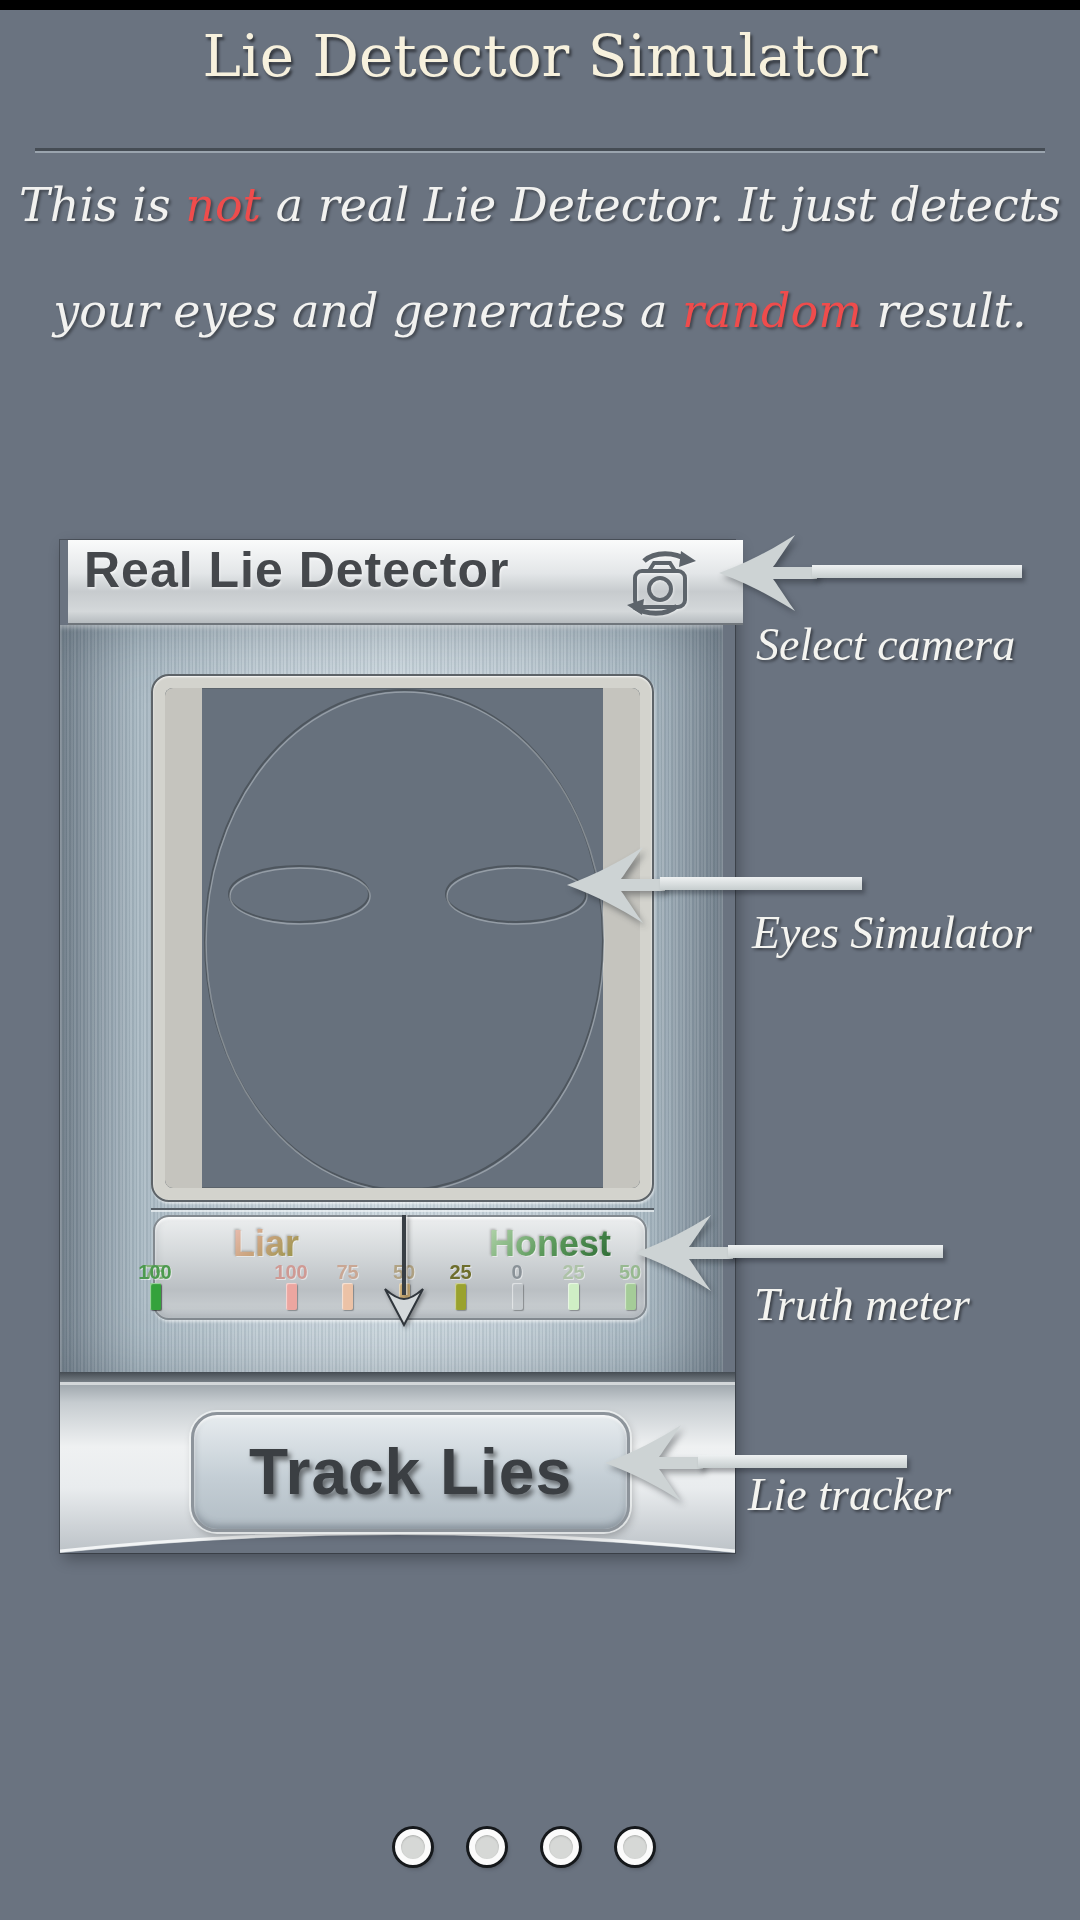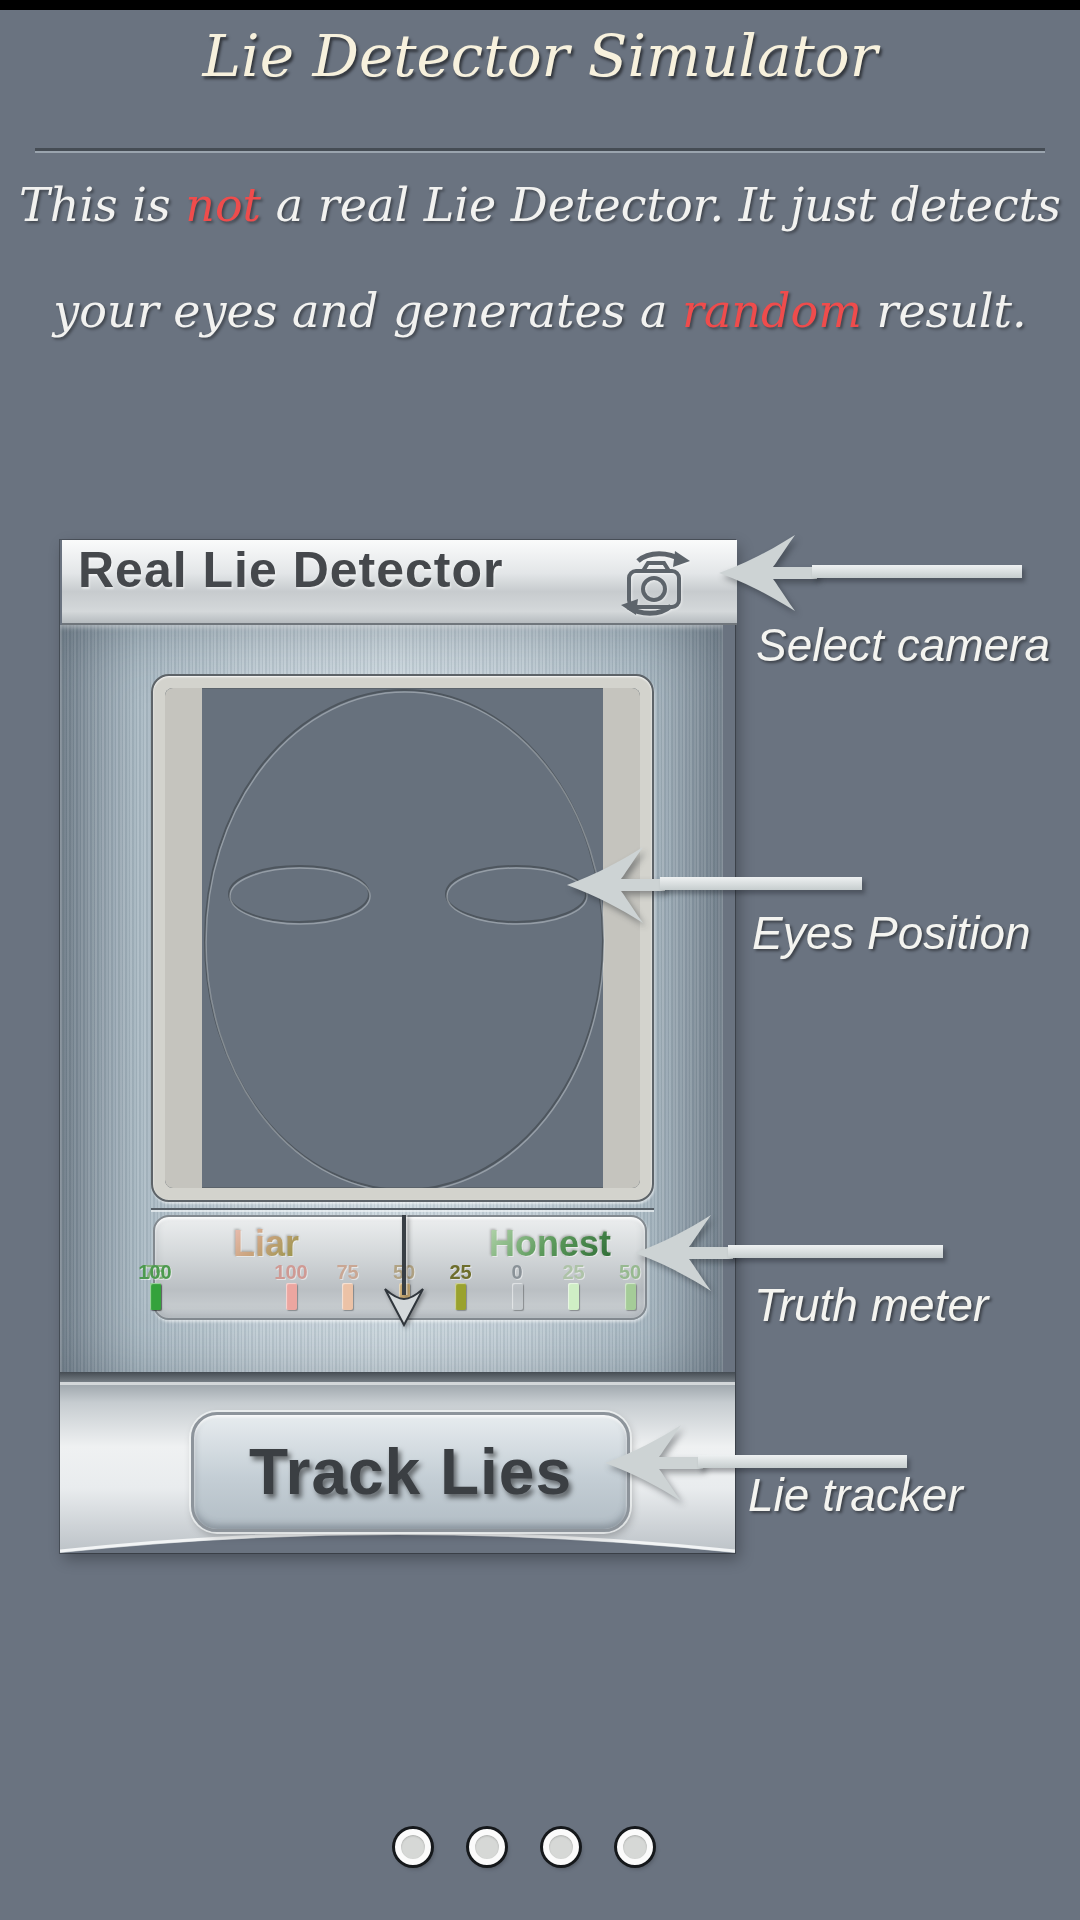--- a/index.html
+++ b/index.html
@@ -2,34 +2,34 @@
 <html><head>
 <meta charset="utf-8">
 <style>
   html,body{margin:0;padding:0;}
   body{width:1080px;height:1920px;position:relative;overflow:hidden;
        background:#6a7380;font-family:"Liberation Sans",sans-serif;}
 
   
   .status-bar{position:absolute;left:0;top:0;width:1080px;height:10px;background:#000;}
   .page-title{position:absolute;left:0;top:22px;width:1080px;text-align:center;
-    font-family:"DejaVu Serif",serif;font-style:italic;font-size:58px;color:#f7f1dd;
+    font-family:"DejaVu Serif",serif;font-size:58px;color:#f7f1dd;
     text-shadow:2px 3px 3px rgba(0,0,0,.55);}
   .title-divider{position:absolute;left:35px;top:148px;width:1010px;height:3px;background:#454c54;}
   .title-divider:after{content:"";position:absolute;left:0;top:3px;width:100%;height:2px;background:#9aa4ae;}
   .intro{position:absolute;left:0;width:1080px;text-align:center;
     font-family:"DejaVu Serif",serif;font-style:italic;font-size:46px;color:#f2f2f0;
     text-shadow:2px 2px 3px rgba(0,0,0,.4);}
   .intro.line1{top:178px;} .intro.line2{top:284px;}
   .intro .accent{color:#ef4c4c;}
 
   
   .app{position:absolute;left:60px;top:540px;width:675px;height:1013px;
        box-shadow:4px 6px 14px rgba(0,0,0,.3), 0 0 0 1px rgba(40,45,50,.45);}
-  .app-header{position:absolute;left:2px;top:0;width:675px;height:85px;
+  .app-header{position:absolute;left:8px;top:0;width:675px;height:85px;
     background:linear-gradient(180deg,#fafbfb 0%,#e3e6e8 40%,#c7cbce 62%,#d4d8da 86%,#b6bbbf 100%);
     border-bottom:2px solid #70767c;box-sizing:border-box;padding-left:11px;}
   .app-title{position:absolute;left:16px;top:2px;font-size:50px;font-weight:bold;color:#45484c;
     letter-spacing:1px;line-height:56px;text-shadow:1px 2px 2px rgba(255,255,255,.55);}
   .app-subtitle{position:absolute;left:185px;top:54px;width:300px;text-align:center;
     font-family:"DejaVu Serif",serif;font-style:italic;font-size:27px;color:#4c5054;
     text-shadow:1px 1px 1px rgba(255,255,255,.5);}
   .camera-switch{position:absolute;left:547px;top:8px;width:93px;height:70px;}
   .camera-switch svg{filter:drop-shadow(1px 1px 1px rgba(255,255,255,.5));}
 
@@ -86,21 +86,21 @@
     display:flex;align-items:center;justify-content:center;}
   .track-button span{font-size:64px;font-weight:bold;color:#3b3f43;letter-spacing:1px;
     text-shadow:3px 4px 5px rgba(0,0,0,.5);}
 
   
   .arrow{position:absolute;height:76px;z-index:20;}
   .arrow svg{position:absolute;left:0;top:0;filter:drop-shadow(3px 4px 3px rgba(25,30,35,.4));}
   .arrow .shaft{position:absolute;top:30px;height:13px;left:95px;
     background:linear-gradient(180deg,#eef1f2,#c6cdce);
     box-shadow:3px 4px 4px rgba(25,30,35,.35);}
-  .annotation{position:absolute;font-family:Liberation Sans, sans-serif;font-style:italic;font-size:46px;
+  .annotation{position:absolute;font-family:Liberation Serif, serif;font-style:italic;font-size:46px;
     color:#f4f4f0;text-shadow:2px 2px 3px rgba(0,0,0,.45);z-index:21;}
 
   
   .pager{position:absolute;left:395px;top:1829px;display:flex;gap:38px;}
   .pager .dot{width:36px;height:36px;border-radius:50%;box-sizing:border-box;
     background:#d6d8d6;border:6px solid #fbfbfb;
     box-shadow:0 0 0 3px #15181b, 2px 3px 5px rgba(0,0,0,.35), inset 0 1px 2px rgba(0,0,0,.2);}
 </style>
 </head>
 <body>
@@ -247,21 +247,21 @@
   <div class="shaft" style="width:215px;"></div>
 </div>
 <div class="arrow" style="left:603px;top:1425px;width:304px;">
   <svg width="100" height="76" viewBox="0 0 100 76">
       <path fill="#cdd3d4" d="M2,38 C30,28 56,14 78,0 C64,20 58,30 56,32 L100,32 L100,44 L56,44 C58,46 64,56 78,76 C56,62 30,48 2,38 Z"></path>
     </svg>
   <div class="shaft" style="width:209px;"></div>
 </div>
 
 <div class="annotation" style="left:756px;top:618px;">Select camera</div>
-<div class="annotation" style="left:752px;top:906px;">Eyes Position</div>
+<div class="annotation" style="left:752px;top:906px;">Eyes Simulator</div>
 <div class="annotation" style="left:754px;top:1278px;">Truth meter</div>
 <div class="annotation" style="left:748px;top:1468px;">Lie tracker</div>
 
 <div class="pager">
   <div class="dot"></div>
   <div class="dot"></div>
   <div class="dot"></div>
   <div class="dot"></div>
 </div>
 

